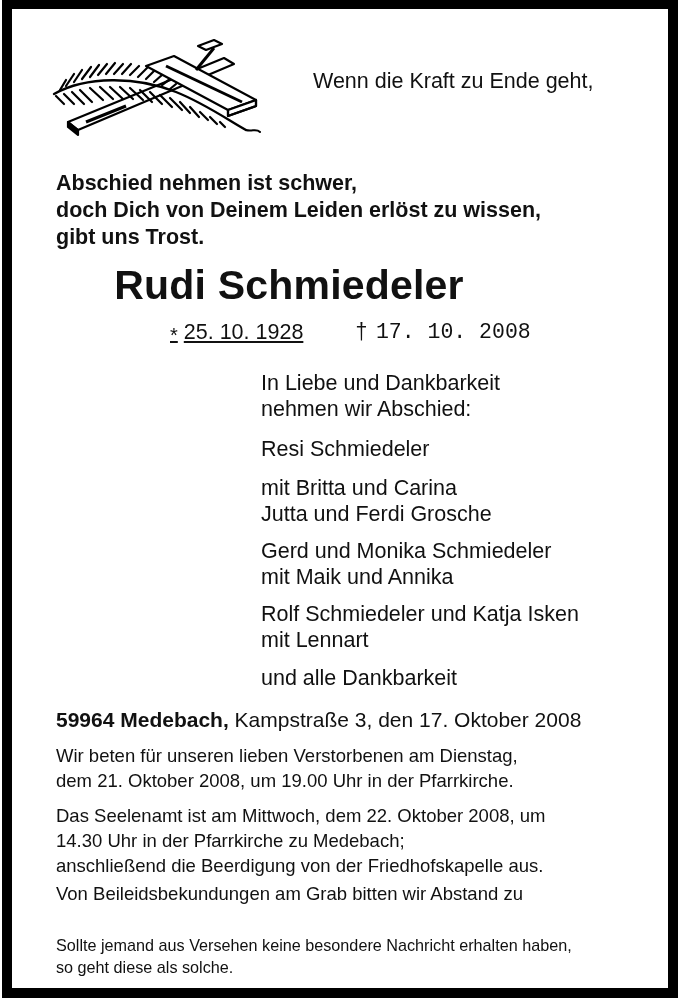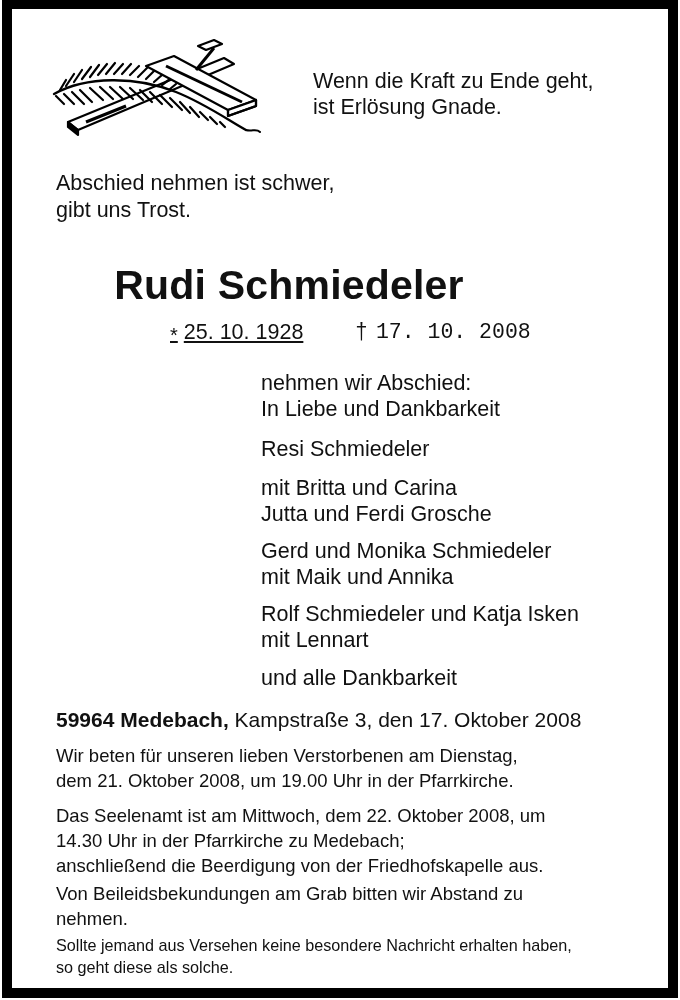--- a/index.html
+++ b/index.html
@@ -4,21 +4,21 @@
 <style>
   html, body { margin:0; padding:0; background:#ffffff; }
   body { width:680px; height:1000px; position:relative; overflow:hidden;
          font-family:"Liberation Sans", sans-serif; color:#111; }
   .frame { position:absolute; left:2px; top:0; width:666px; height:988px;
            border:10px solid #000; border-top-width:9px; border-bottom-width:10px;
            box-sizing:border-box; width:676px; height:998px; background:#fff; }
   .abs { position:absolute; white-space:nowrap; }
   .cross { position:absolute; left:46px; top:36px; width:220px; height:106px; }
   .quote { left:313px; top:62px; font-size:21.5px; line-height:26px;margin-top:6px; }
-  .intro { left:56px; top:170px; font-size:21.5px; line-height:27px; }
+  .intro { left:56px; top:170px; font-size:21.5px; line-height:27px;font-weight:bold; }
   .name { left:0; width:572px; text-align:center; top:262px; font-size:41px;
           font-weight:bold; letter-spacing:0.2px; }
   .name span { position:relative; left:3px; }
   .birth { left:170px; top:320px; font-size:21.5px;text-decoration:underline; }
   .death { left:355px; top:320px; font-size:21.5px;font-family:Liberation Mono, monospace; }
   .birth .sym { font-size:20px; position:relative; top:3px; margin-right:6px; }
   .death .sym { margin-right:8px; }
   .fam { left:261px; font-size:21.5px; line-height:26px; }
   .addr { left:56px; top:708px; font-size:21px; }
   .addr b { font-weight:bold; }
@@ -84,42 +84,42 @@
         <path d="M144,71 l9,10"></path>
       <path d="M154,76 l8,8"></path>
         <path d="M164,81 l7,7"></path>
         <path d="M174,86 l5,5"></path>
     </g>
   </g>
 </svg>
 
 <div class="abs quote">
   <div>Wenn die Kraft zu Ende geht,</div>
-  <div>ist Erlösung Gnade.</div>
 </div>
 
 <div class="abs intro">
   <div>Abschied nehmen ist schwer,</div>
+  <div>doch Dich von Deinem Leiden erlöst zu wissen,</div>
   <div>gibt uns Trost.</div>
 </div>
 
 <div class="abs name">
   <span>Rudi Schmiedeler</span>
 </div>
 
 <div class="abs birth">
   <span class="sym">*</span><span>25. 10. 1928</span>
 </div>
 <div class="abs death">
   <span class="sym">†</span><span>17. 10. 2008</span>
 </div>
 
 <div class="abs fam" style="top:370px">
+  <div>In Liebe und Dankbarkeit</div>
   <div>nehmen wir Abschied:</div>
-  <div>In Liebe und Dankbarkeit</div>
 </div>
 <div class="abs fam" style="top:436px">
   <div>Resi Schmiedeler</div>
 </div>
 <div class="abs fam" style="top:475px">
   <div>mit Britta und Carina</div>
   <div>Jutta und Ferdi Grosche</div>
 </div>
 <div class="abs fam" style="top:538px">
   <div>Gerd und Monika Schmiedeler</div>
@@ -141,18 +141,17 @@
   <div>Wir beten für unseren lieben Verstorbenen am Dienstag,</div>
   <div>dem 21. Oktober 2008, um 19.00 Uhr in der Pfarrkirche.</div>
 </div>
 <div class="abs body" style="top:803px">
   <div>Das Seelenamt ist am Mittwoch, dem 22. Oktober 2008, um</div>
   <div>14.30 Uhr in der Pfarrkirche zu Medebach;</div>
   <div>anschließend die Beerdigung von der Friedhofskapelle aus.</div>
 </div>
 <div class="abs body" style="top:881px">
   <div>Von Beileidsbekundungen am Grab bitten wir Abstand zu</div>
-  <div>nehmen.</div>
 </div>
 <div class="abs small" style="top:934px">
   <div>Sollte jemand aus Versehen keine besondere Nachricht erhalten haben,</div>
   <div>so geht diese als solche.</div>
 </div>
 
 </body></html>

